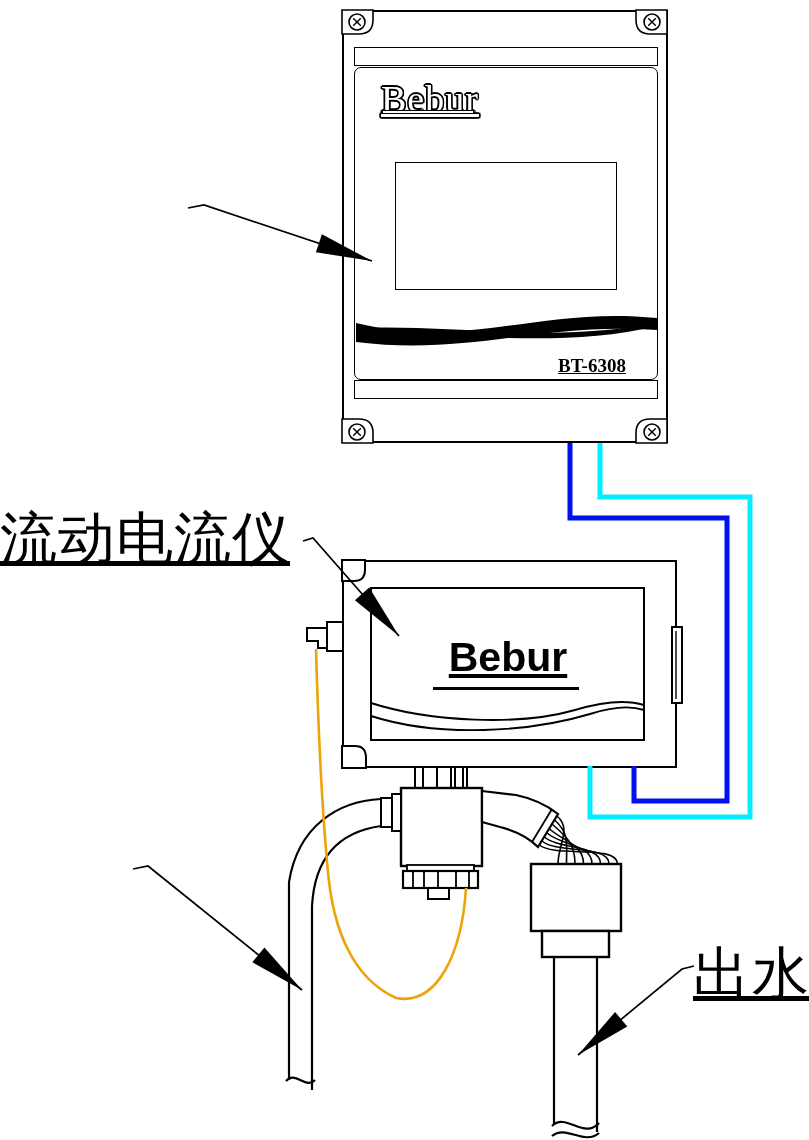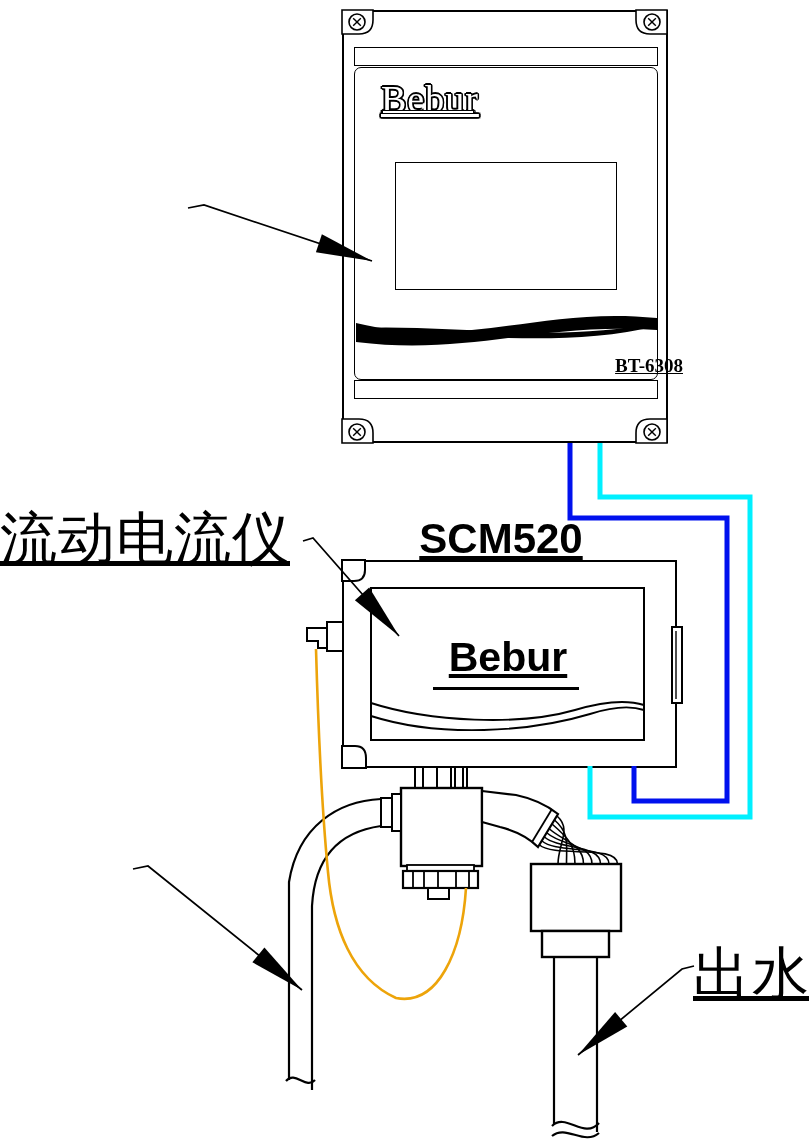--- a/index.html
+++ b/index.html
@@ -21,21 +21,21 @@
   #label-controller{left:4px;top:177px;}
   #label-analyzer{left:0px;top:510px;letter-spacing:1px;}
   #label-inlet{left:8px;top:842px;letter-spacing:6px;}
   #label-outlet{left:693px;top:945px;letter-spacing:2px;}
   #controller-brand{left:381px;top:77px;font-family:"Liberation Serif",serif;font-size:38px;
      color:#fff;letter-spacing:1px;
      text-shadow:-1.4px -1.4px 0 #000,1.4px -1.4px 0 #000,-1.4px 1.4px 0 #000,1.4px 1.4px 0 #000,
                  0 -1.6px 0 #000,0 1.6px 0 #000,-1.6px 0 0 #000,1.6px 0 0 #000;}
   #controller-brand-underline{left:382px;top:110px;width:92px;height:4px;background:#fff;
      border:1.5px solid #000;box-sizing:border-box;z-index:10;}
-  #controller-model{left:591px;top:355px;width:92px;text-align:right;
+  #controller-model{left:558px;top:355px;width:92px;text-align:left;
      font-family:"Liberation Serif",serif;font-size:19px;font-weight:600;}
   #analyzer-title{left:400px;top:515px;width:202px;text-align:center;font-size:42px;font-weight:bold;}
   #analyzer-product{left:390px;top:593px;width:236px;text-align:center;font-size:25px;}
   #analyzer-brand{left:390px;top:634px;width:236px;text-align:center;font-size:41px;font-weight:bold;}
   #analyzer-brand-underline{left:433px;top:687px;width:146px;height:2.6px;background:#000;z-index:10;}
   
   #lineart{position:absolute;left:0;top:0;z-index:5;}
 </style>
 </head>
 <body>
@@ -179,17 +179,16 @@
     </g>
   </svg>
 
   <div class="txt cjk" id="label-analyzer">流动电流仪</div>
   <div class="txt cjk" id="label-outlet">出水</div>
 
   <div class="txt" id="controller-brand">Bebur</div>
   <div class="abs" id="controller-brand-underline"></div>
   <div class="txt" id="controller-model">BT-6308</div>
 
-  <div class="txt" id="analyzer-title">SCM520</div>
   <div class="txt" id="analyzer-brand">Bebur</div>
   <div class="abs" id="analyzer-brand-underline"></div>
 
 </div>
 
 </body></html>

